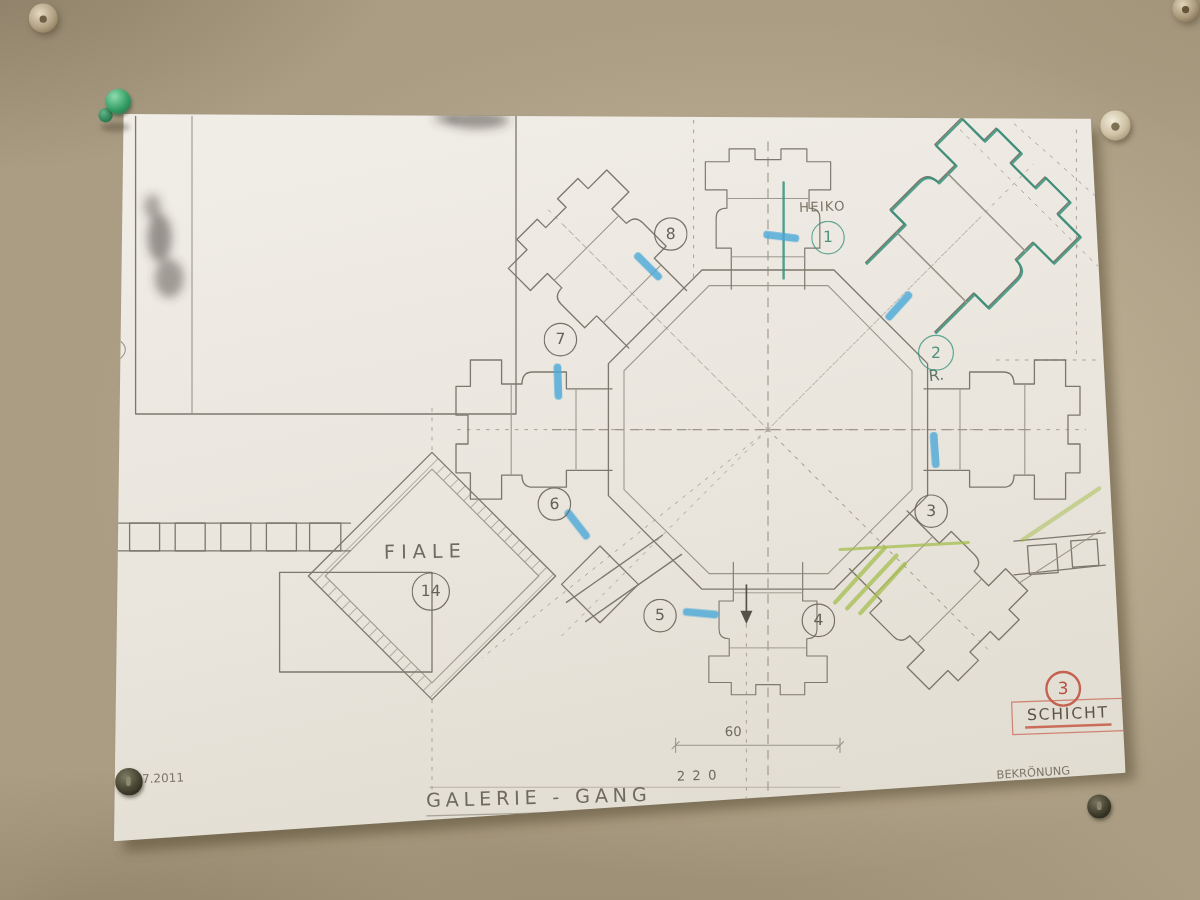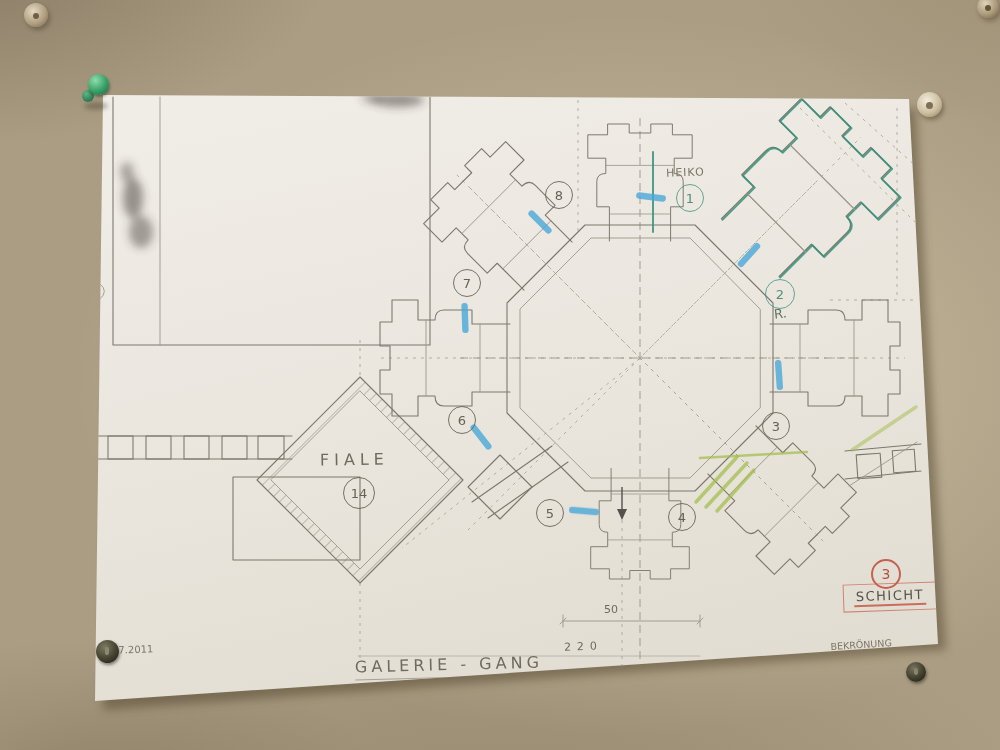--- a/index.html
+++ b/index.html
@@ -165,21 +165,21 @@
         <rect x="-15" y="-3.2" width="30" height="6.4" rx="3" transform="translate(584 511) rotate(5)"></rect>
         <rect x="-15" y="-3.2" width="30" height="6.4" rx="3" transform="translate(481 437) rotate(52)"></rect>
         <rect x="-15" y="-3.2" width="30" height="6.4" rx="3" transform="translate(465 318) rotate(88)"></rect>
       </g>
     </svg>
 
     <div class="hand" style="left:666px;top:166px;font-size:11px;letter-spacing:1px;color:#7b7466;transform:rotate(-2deg)">HEIKO</div>
     <div class="hand" style="left:774px;top:306px;font-size:13px;color:#5f7565;transform:rotate(-6deg)">R.</div>
     <div class="hand" style="left:320px;top:450px;font-size:16px;letter-spacing:5px;transform:rotate(-1deg)">FIALE</div>
     <div class="hand" style="left:355px;top:655px;font-size:16px;letter-spacing:4px;transform:rotate(-1.5deg);border-bottom:1px solid rgba(107,102,90,.5);padding-bottom:3px">GALERIE - GANG</div>
-    <div class="hand" style="left:604px;top:603px;font-size:11px">50</div>
+    <div class="hand" style="left:604px;top:603px;font-size:11px">60</div>
     <div class="hand" style="left:564px;top:640px;font-size:11px;letter-spacing:6px;transform:rotate(-2deg)">220</div>
     <div class="hand" style="left:112px;top:644px;font-size:10px;color:#7c7668;transform:rotate(-2deg)">07.2011</div>
 
     <div class="mk teal" style="left:676px;top:184px;width:26px;height:26px">
         <span>1</span>
       </div>
     <div class="mk teal" style="left:765px;top:279px;width:28px;height:28px">
         <span>2</span>
       </div>
     <div class="mk" style="left:762px;top:412px;width:26px;height:26px">

